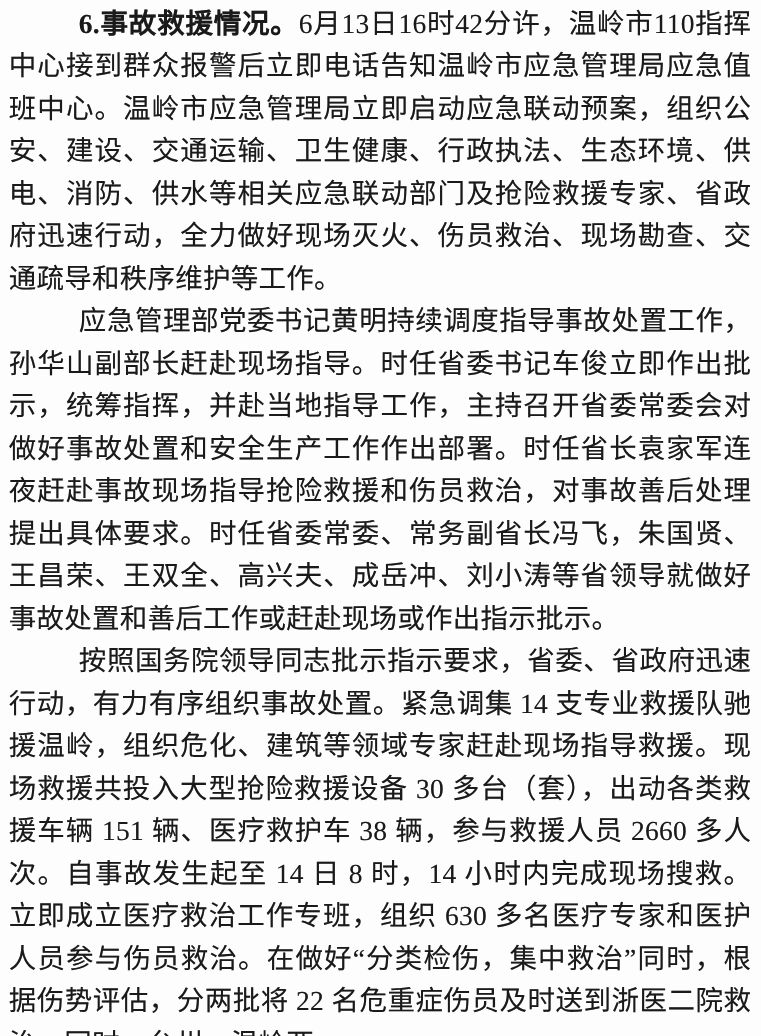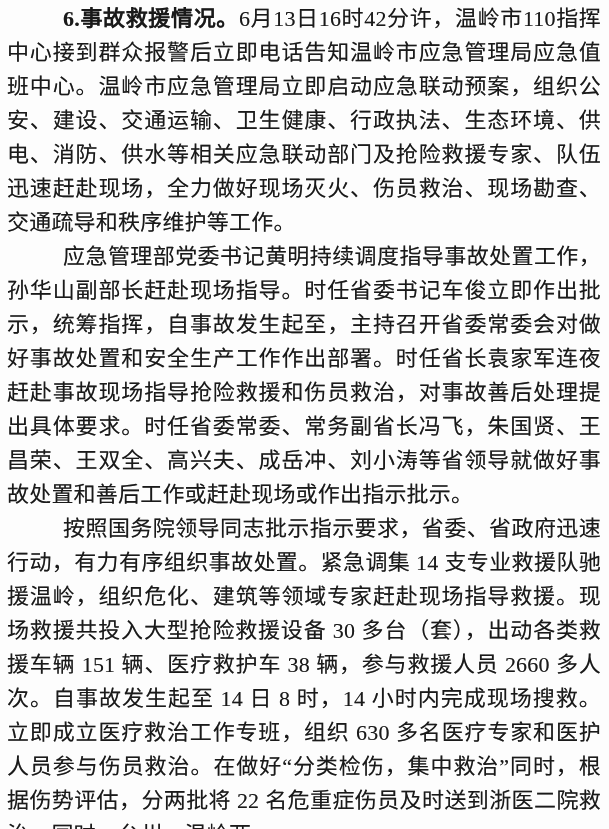--- a/index.html
+++ b/index.html
@@ -35,17 +35,17 @@
   }
   .bold-lead {
     font-weight: bold;
   }
 </style>
 </head>
 <body>
 
 <div class="page">
   <p class="doc-para">
-    <span class="bold-lead">6.事故救援情况。</span><span>6月13日16时42分许，温岭市110指挥中心接到群众报警后立即电话告知温岭市应急管理局应急值班中心。温岭市应急管理局立即启动应急联动预案，组织公安、建设、交通运输、卫生健康、行政执法、生态环境、供电、消防、供水等相关应急联动部门及抢险救援专家、队伍迅速赶赴现场，全力做好现场灭火、伤员救治、现场勘查、交通疏导和秩序维护等工作。</span>
+    <span class="bold-lead">6.事故救援情况。</span><span>6月13日16时42分许，温岭市110指挥中心接到群众报警后立即电话告知温岭市应急管理局应急值班中心。温岭市应急管理局立即启动应急联动预案，组织公安、建设、交通运输、卫生健康、行政执法、生态环境、供电、消防、供水等相关应急联动部门及抢险救援专家、省政府迅速行动，全力做好现场灭火、伤员救治、现场勘查、交通疏导和秩序维护等工作。</span>
   </p>
-  <p class="doc-para">应急管理部党委书记黄明持续调度指导事故处置工作，孙华山副部长赶赴现场指导。时任省委书记车俊立即作出批示，统筹指挥，自事故发生起至，主持召开省委常委会对做好事故处置和安全生产工作作出部署。时任省长袁家军连夜赶赴事故现场指导抢险救援和伤员救治，对事故善后处理提出具体要求。时任省委常委、常务副省长冯飞，朱国贤、王昌荣、王双全、高兴夫、成岳冲、刘小涛等省领导就做好事故处置和善后工作或赶赴现场或作出指示批示。</p>
+  <p class="doc-para">应急管理部党委书记黄明持续调度指导事故处置工作，孙华山副部长赶赴现场指导。时任省委书记车俊立即作出批示，统筹指挥，并赴当地指导工作，主持召开省委常委会对做好事故处置和安全生产工作作出部署。时任省长袁家军连夜赶赴事故现场指导抢险救援和伤员救治，对事故善后处理提出具体要求。时任省委常委、常务副省长冯飞，朱国贤、王昌荣、王双全、高兴夫、成岳冲、刘小涛等省领导就做好事故处置和善后工作或赶赴现场或作出指示批示。</p>
   <p class="doc-para">按照国务院领导同志批示指示要求，省委、省政府迅速行动，有力有序组织事故处置。紧急调集 14 支专业救援队驰援温岭，组织危化、建筑等领域专家赶赴现场指导救援。现场救援共投入大型抢险救援设备 30 多台（套），出动各类救援车辆 151 辆、医疗救护车 38 辆，参与救援人员 2660 多人次。自事故发生起至 14 日 8 时，14 小时内完成现场搜救。立即成立医疗救治工作专班，组织 630 多名医疗专家和医护人员参与伤员救治。在做好“分类检伤，集中救治”同时，根据伤势评估，分两批将 22 名危重症伤员及时送到浙医二院救治。同时，台州、温岭两</p>
 </div>
 
 </body></html>

